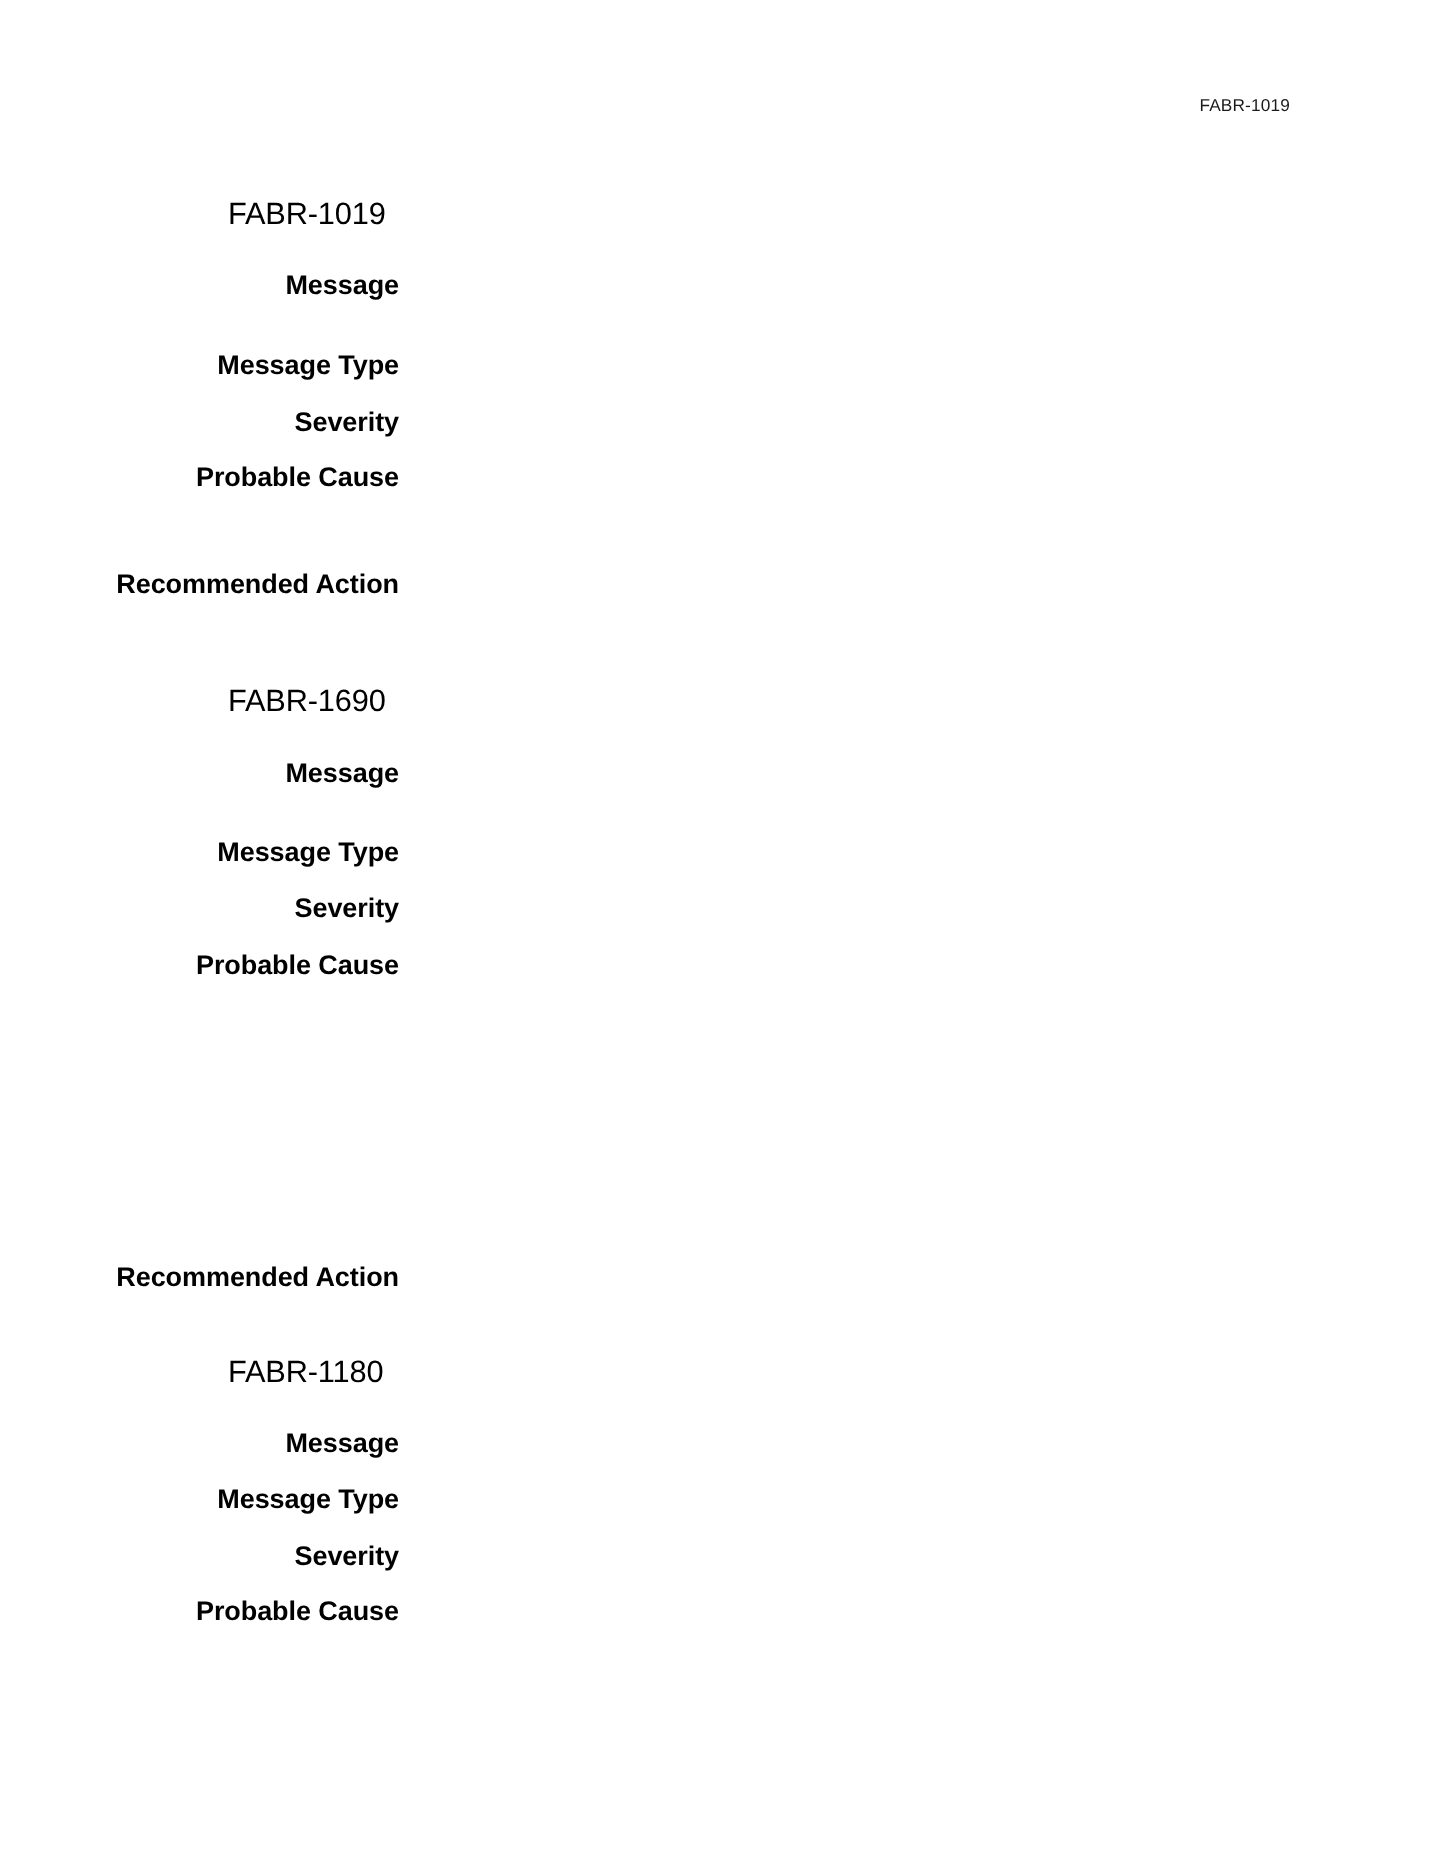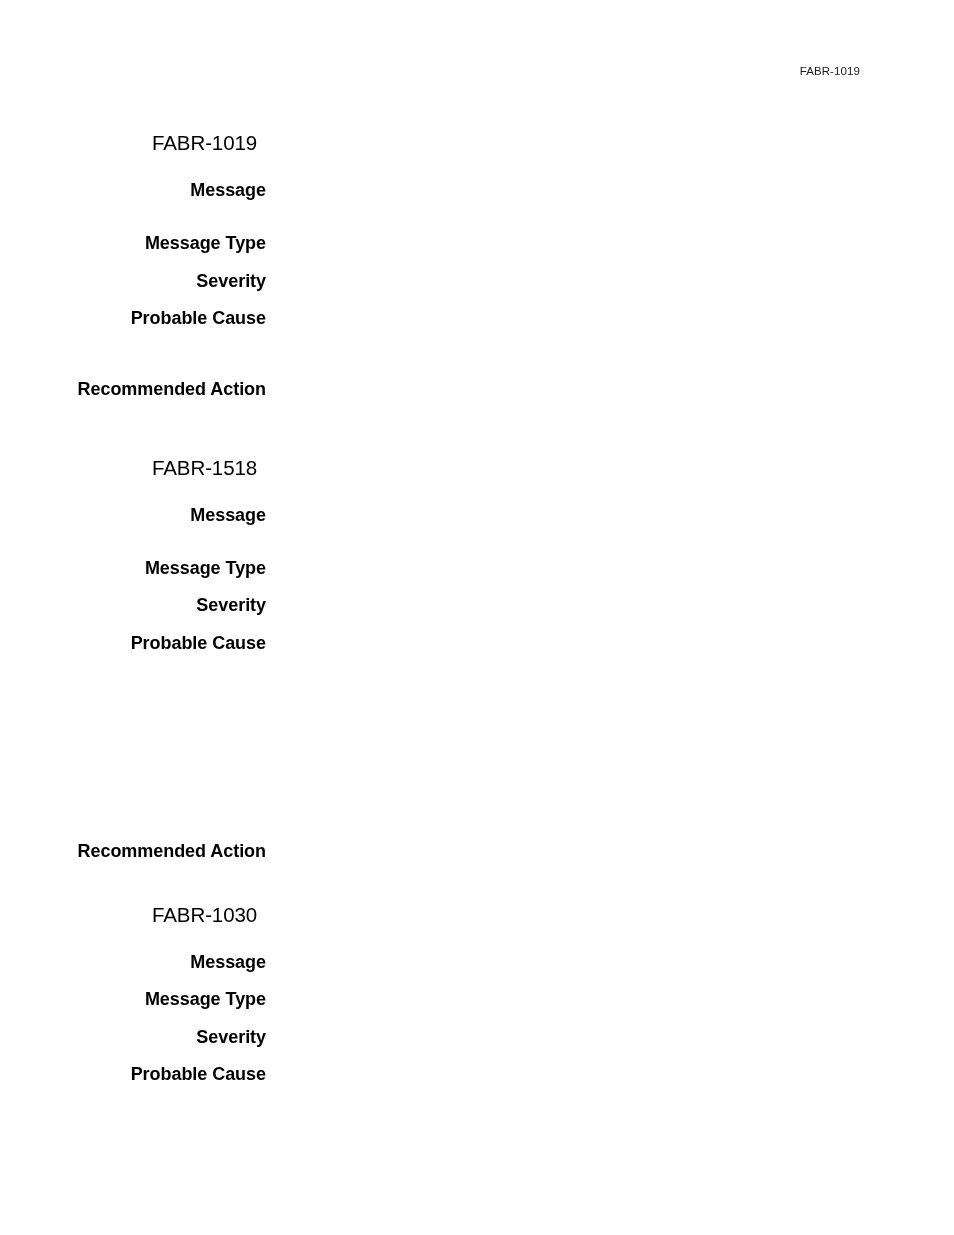--- a/index.html
+++ b/index.html
@@ -137,21 +137,21 @@
           <div class="field-label">Probable Cause</div>
           <div class="field-value"></div>
         </div>
         <div class="field-row" style="top: 380px;">
           <div class="field-label">Recommended
 Action</div>
           <div class="field-value"></div>
         </div>
       </div>
       <div class="section" style="top: 0px;">
-        <div class="section-heading" style="top: 456px;">FABR-1518</div>
+        <div class="section-heading" style="top: 456px;">FABR-1690</div>
         <div class="field-row" style="top: 506px;">
           <div class="field-label">Message</div>
           <div class="field-value"></div>
         </div>
         <div class="field-row" style="top: 559px;">
           <div class="field-label">Message Type</div>
           <div class="field-value"></div>
         </div>
         <div class="field-row" style="top: 596px;">
           <div class="field-label">Severity</div>
@@ -161,21 +161,21 @@
           <div class="field-label">Probable Cause</div>
           <div class="field-value"></div>
         </div>
         <div class="field-row" style="top: 842px;">
           <div class="field-label">Recommended
 Action</div>
           <div class="field-value"></div>
         </div>
       </div>
       <div class="section" style="top: 0px;">
-        <div class="section-heading" style="top: 903px;">FABR-1030</div>
+        <div class="section-heading" style="top: 903px;">FABR-1180</div>
         <div class="field-row" style="top: 953px;">
           <div class="field-label">Message</div>
           <div class="field-value"></div>
         </div>
         <div class="field-row" style="top: 990px;">
           <div class="field-label">Message Type</div>
           <div class="field-value"></div>
         </div>
         <div class="field-row" style="top: 1028px;">
           <div class="field-label">Severity</div>

